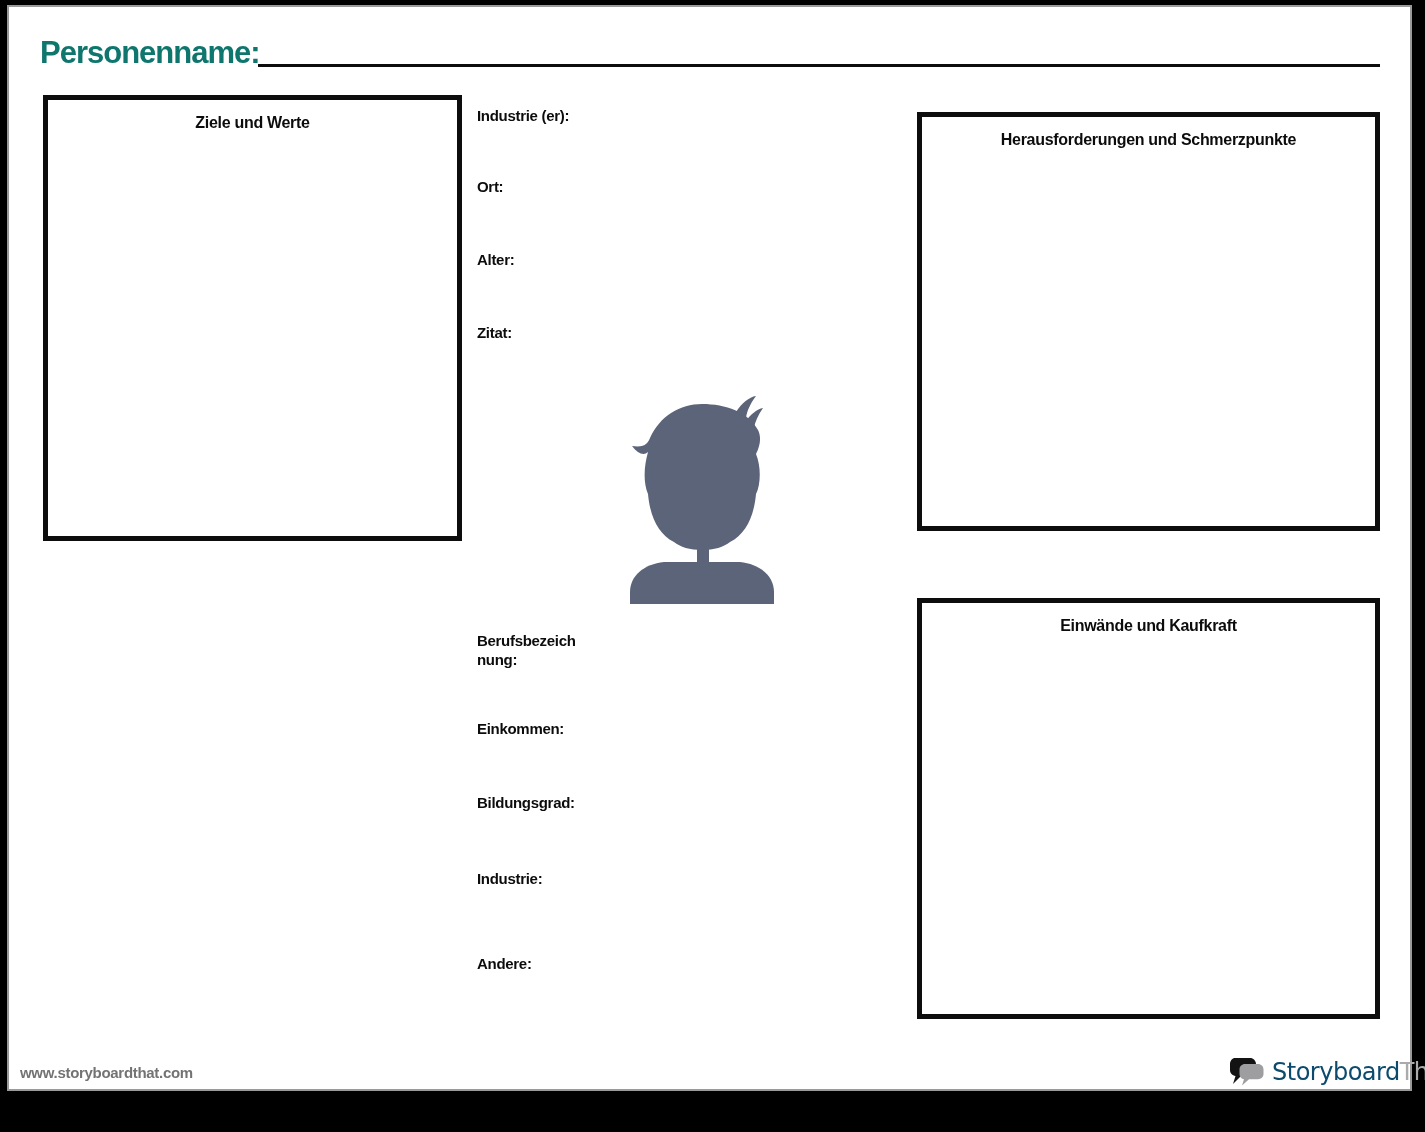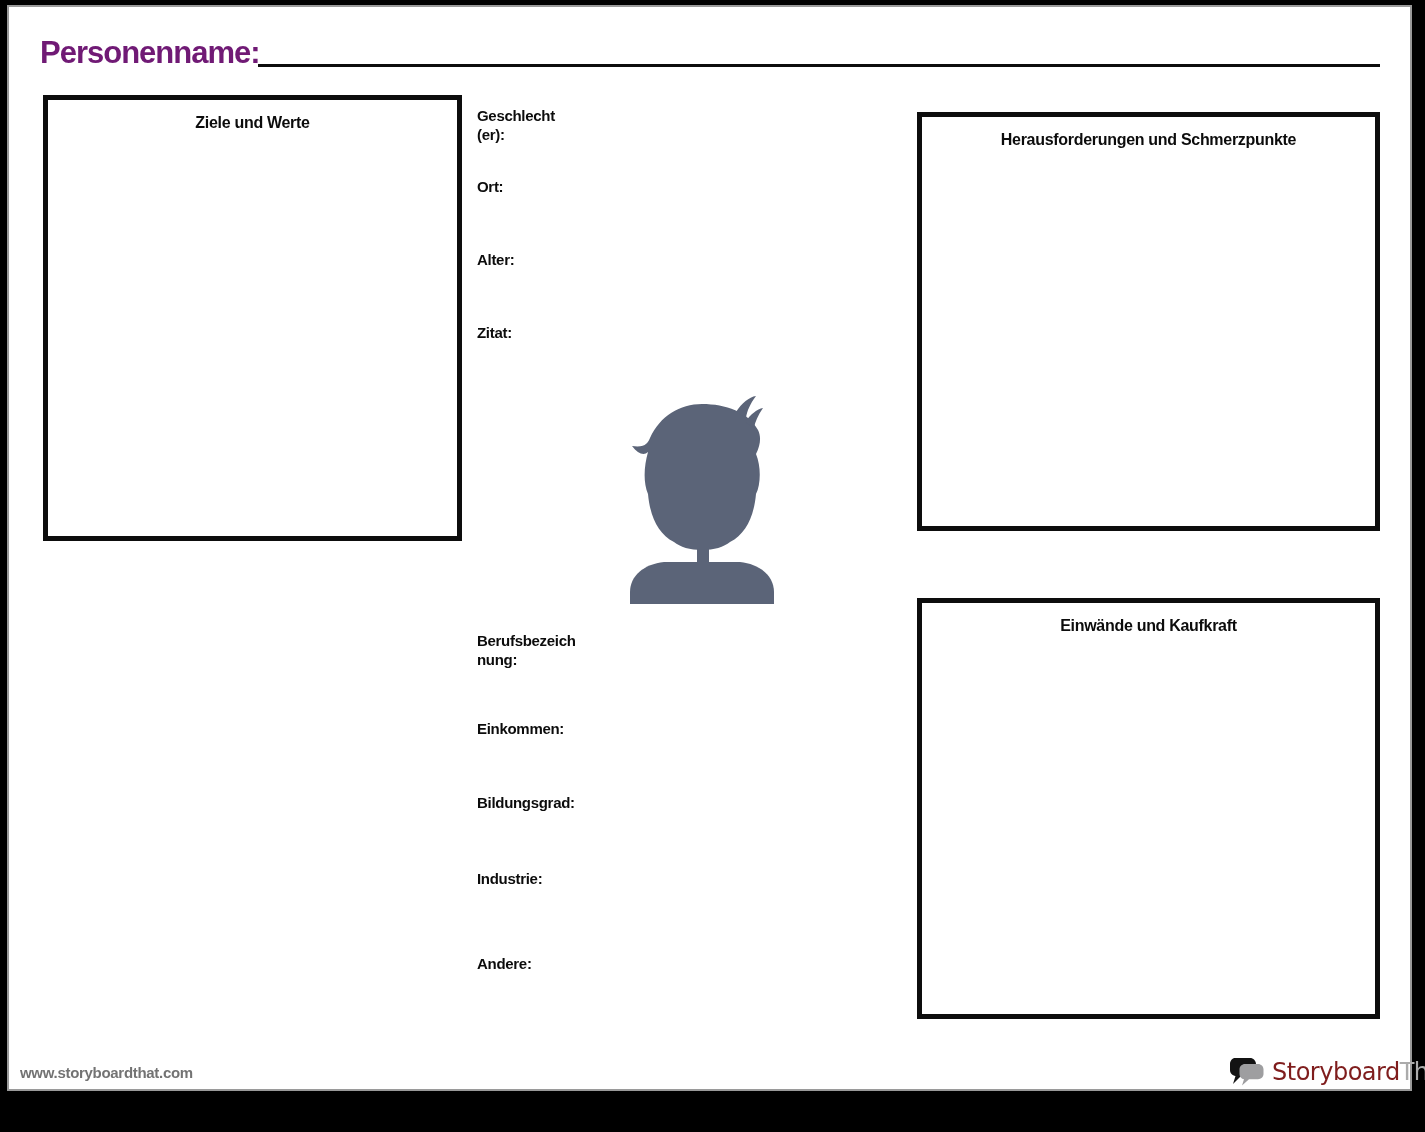--- a/index.html
+++ b/index.html
@@ -6,21 +6,21 @@
   body{
     width:1425px;height:1132px;position:relative;background:#000;
     font-family:"Liberation Sans", sans-serif;overflow:hidden;
   }
   .page{
     position:absolute;left:7px;top:5px;width:1401px;height:1082px;
     background:#fff;border:2px solid #9a9a9a;
   }
   .title{
     position:absolute;left:31px;top:28px;
-    font-size:31px;font-weight:bold;letter-spacing:-1px;color:#701a75;
+    font-size:31px;font-weight:bold;letter-spacing:-1px;color:#0f766e;
   }
   .title-line{
     position:absolute;left:249px;top:57px;width:1122px;height:3px;background:#0d0d0d;
   }
   .pbox{
     position:absolute;background:#fff;border:5px solid #0d0d0d;box-sizing:border-box;
   }
   .pbox-title{
     text-align:center;padding-top:14px;
     font-size:16px;font-weight:bold;letter-spacing:-0.3px;color:#0c0c0c;
@@ -62,21 +62,21 @@
 
   <div class="pbox box-challenges">
     <div class="pbox-title">Herausforderungen und Schmerzpunkte</div>
   </div>
 
 
   <div class="pbox box-objections">
     <div class="pbox-title">Einwände und Kaufkraft</div>
   </div>
 
-  <div class="field-label" style="top:100px">Geschlecht (er):</div>
+  <div class="field-label" style="top:100px">Industrie (er):</div>
   <div class="field-label" style="top:171px">Ort:</div>
   <div class="field-label" style="top:244px">Alter:</div>
   <div class="field-label" style="top:317px">Zitat:</div>
 
   <div class="field-label" style="top:625px">Berufsbezeichnung:</div>
   <div class="field-label" style="top:713px">Einkommen:</div>
   <div class="field-label" style="top:787px">Bildungsgrad:</div>
   <div class="field-label" style="top:863px">Industrie:</div>
   <div class="field-label" style="top:948px">Andere:</div>
 
@@ -106,17 +106,17 @@
   </div>
 
   <div class="footer-url">www.storyboardthat.com</div>
 
   <div class="brand">
     <svg width="38" height="36" viewBox="0 0 36 36" xmlns="http://www.w3.org/2000/svg">
       <path d="M6 4 H21 C24.3 4 27 6.7 27 10 V16 C27 19.3 24.3 22 21 22 H12 L4 30 L6.5 22 C3.4 21.7 1 19.1 1 16 V10 C1 6.7 3.4 4 6 4 Z" fill="#131313"></path>
       <path d="M16 10 H29 C32 10 34.5 12.3 34.5 15.2 V20 C34.5 22.9 32 25.2 29 25.2 H20 L13 31.5 L15 25.2 C12.4 24.9 10.5 22.7 10.5 20 V15.2 C10.5 12.3 13 10 16 10 Z" fill="#9E9EA0"></path>
     </svg>
     <div class="brand-text">
-      <span style="color:#7f1d1d">Storyboard</span><span style="color:#ABABAB">That</span>
+      <span style="color:#0c4a6e">Storyboard</span><span style="color:#ABABAB">That</span>
     </div>
   </div>
 
 </div>
 
 </body></html>

